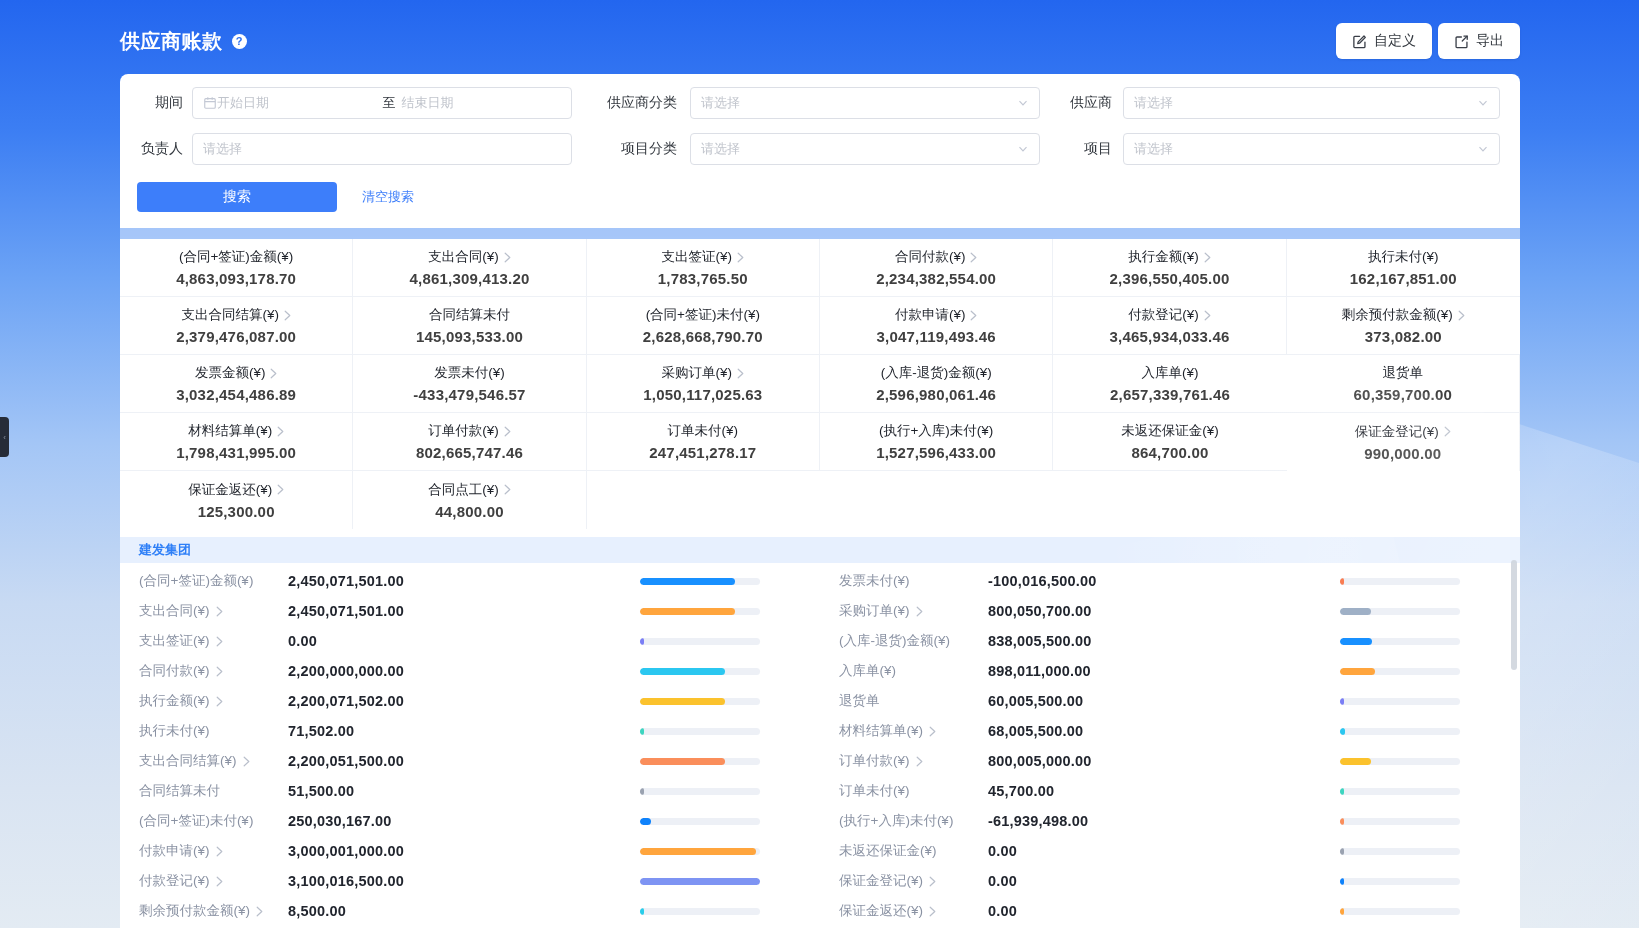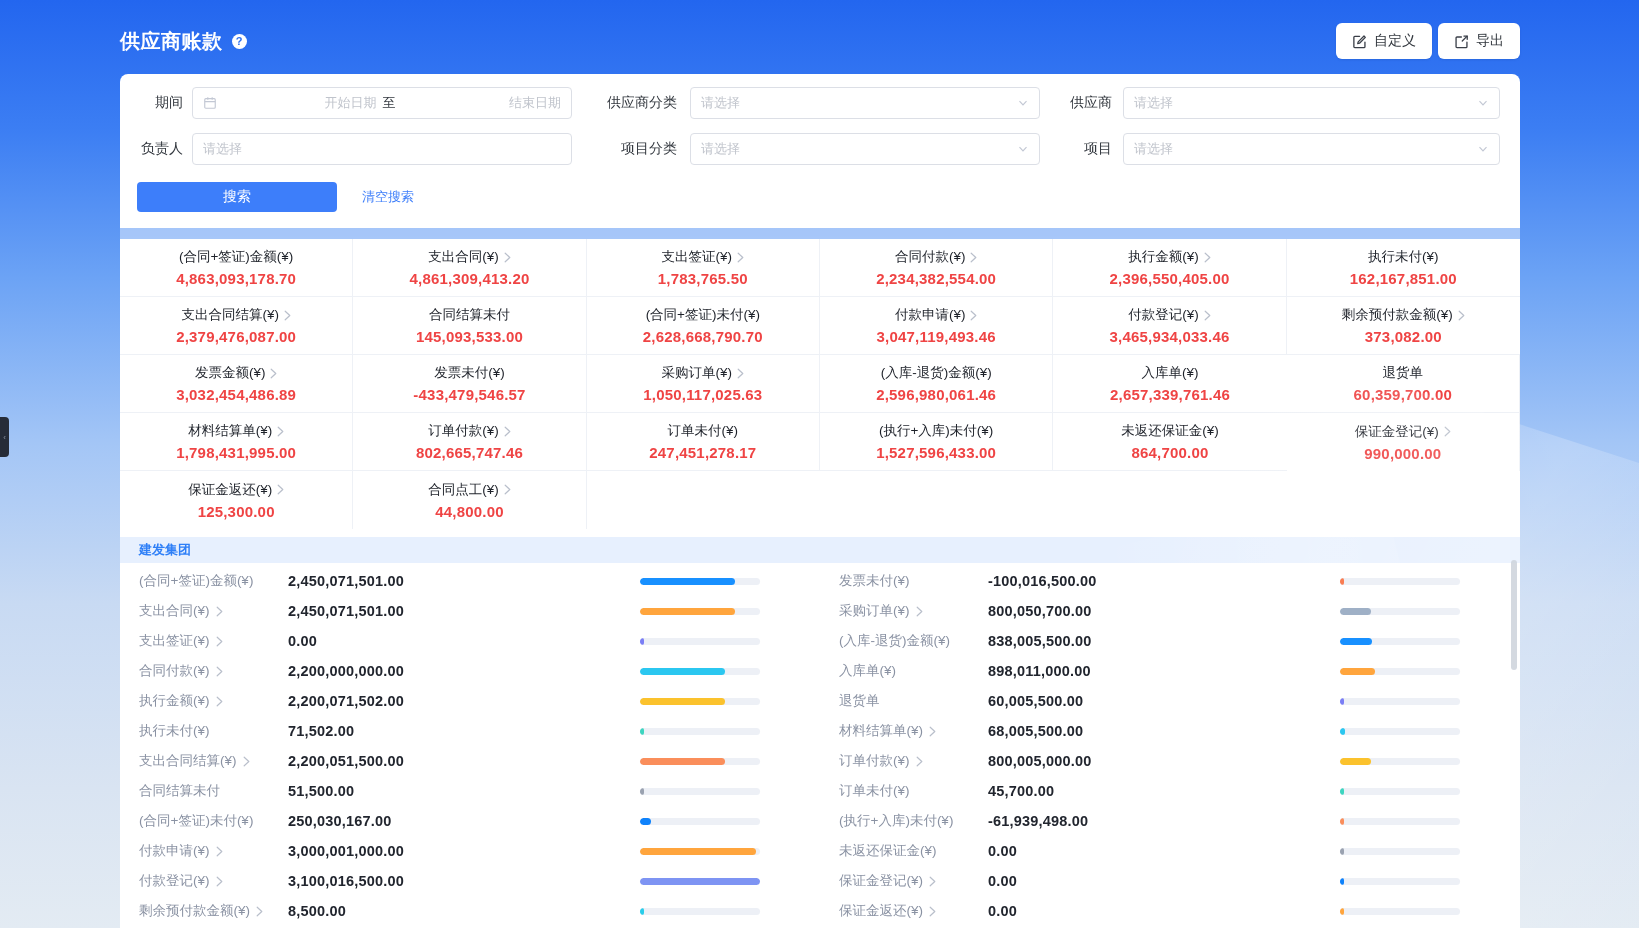--- a/index.html
+++ b/index.html
@@ -33,38 +33,38 @@
   .g2 .f-label { width:118px; padding-right:13px; }
   .g3 .f-label { width:83px; padding-right:11px; }
   .f-group { display:flex; align-items:center; }
   .f-box { height:32px; border:1px solid #dcdfe6; border-radius:4px; background:#fff; display:flex;
     align-items:center; padding:0 10px; cursor:pointer; }
   .g1 .f-box { width:380px; }
   .g2 .f-box { width:350px; }
   .g3 .f-box { width:377px; }
   .placeholder { color:#c0c4cc; font-size:13px; }
   .range-box { justify-content:space-between; }
-  .range-box .seg { flex:1; text-align:right; }
+  .range-box .seg { flex:1; text-align:left; }
   .to-label { font-size:13px; color:#33383f; padding:0 6px; }
   .sel-caret { margin-left:auto; display:flex; }
   .btn-row { display:flex; align-items:center; margin-top:17px; }
   .search-btn { margin-left:17px; width:200px; height:30px; background:#3d7efa; color:#fff; border:none;
     border-radius:4px; font-size:14px; font-family:inherit; cursor:pointer; }
   .clear-link { margin-left:25px; background:none; border:none; color:#3d7efa; font-size:13px;
     font-family:inherit; cursor:pointer; }
 
   .band { height:11px; background:rgba(255,255,255,.45); }
 
   .main-card { background:#fff; min-height:691px; }
   .summary-grid { display:grid; grid-template-columns:repeat(6,1fr); }
   .s-cell { height:58px; display:flex; flex-direction:column; align-items:center; justify-content:center; }
   .s-cell.br { border-right:1px solid #eef1f6; }
   .s-cell.bb { border-bottom:1px solid #eef1f6; }
   .s-label { font-size:13.5px; color:#1d2129; display:flex; align-items:center; gap:5px; margin-bottom:4px; white-space:nowrap; }
-  .s-value { font-size:15px; font-weight:bold; color:#ef4444; letter-spacing:.2px; }
+  .s-value { font-size:15px; font-weight:bold; color:#404040; letter-spacing:.2px; }
   .s-cell[data-interactable="true"] { cursor:pointer; }
 
   .company-banner { margin-top:8px; height:26px; background:#e7f0fe; display:flex; align-items:center;
     padding-left:19px; cursor:pointer; }
   .company-name { font-size:13px; font-weight:bold; color:#2e7ff7; }
 
   .detail-grid { display:grid; grid-template-columns:700px 700px; padding-top:3px; }
   .d-row { height:30px; display:flex; align-items:center; padding-left:19px; }
   .d-label { width:149px; display:flex; align-items:center; gap:6px; font-size:13.5px; color:#8a92a3; white-space:nowrap; }
   .d-label[data-interactable="true"] { cursor:pointer; }

